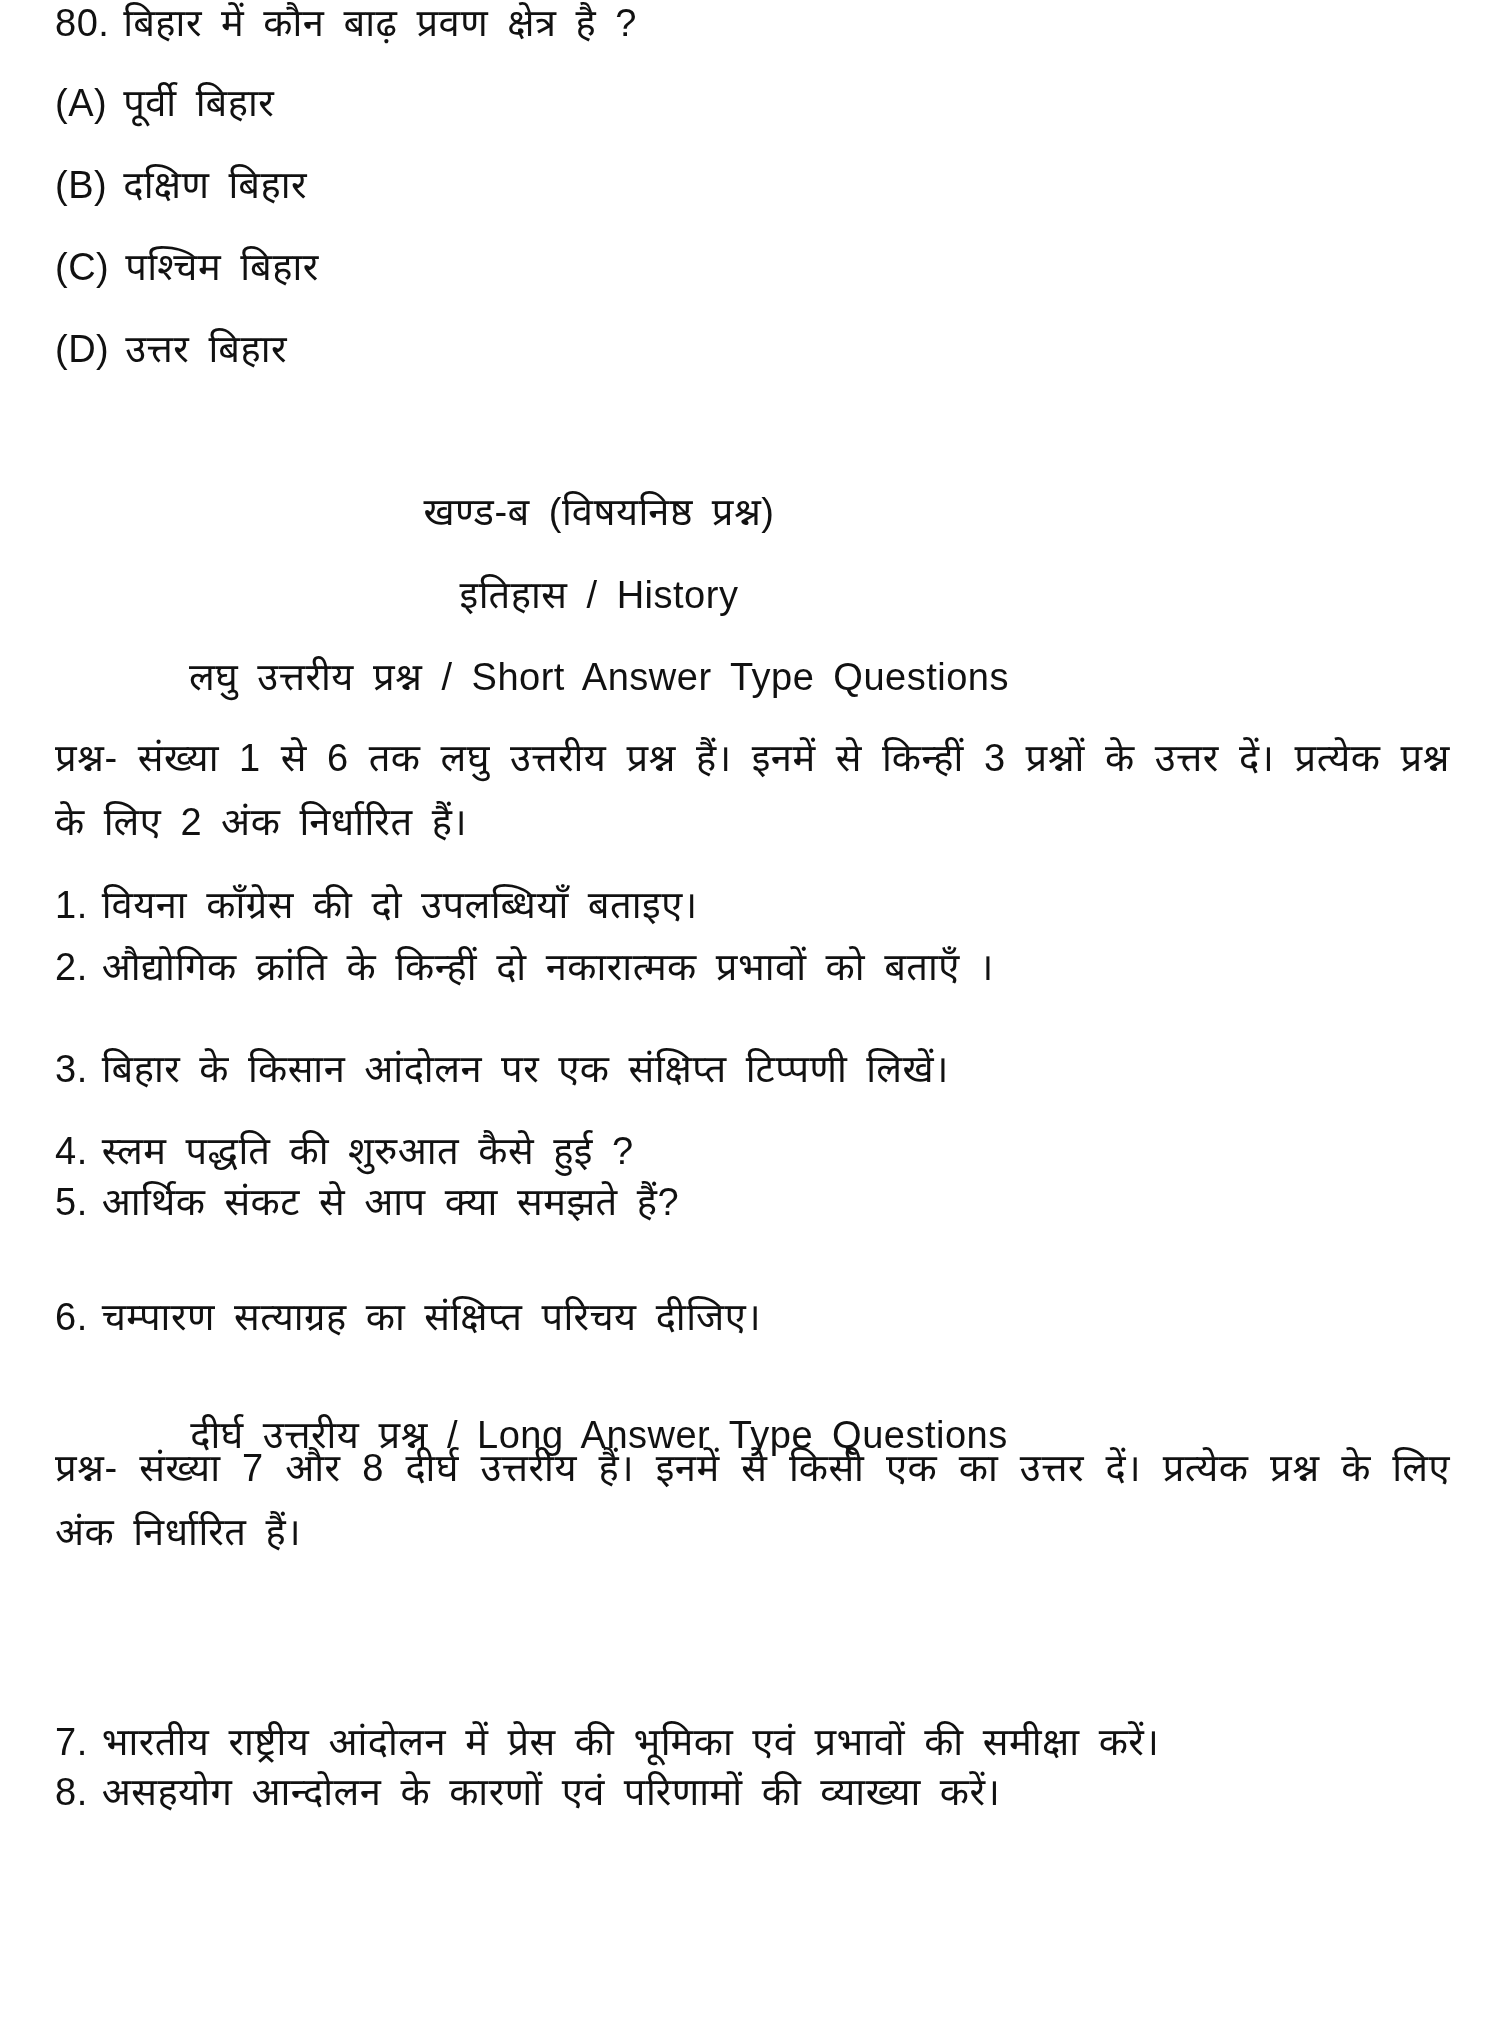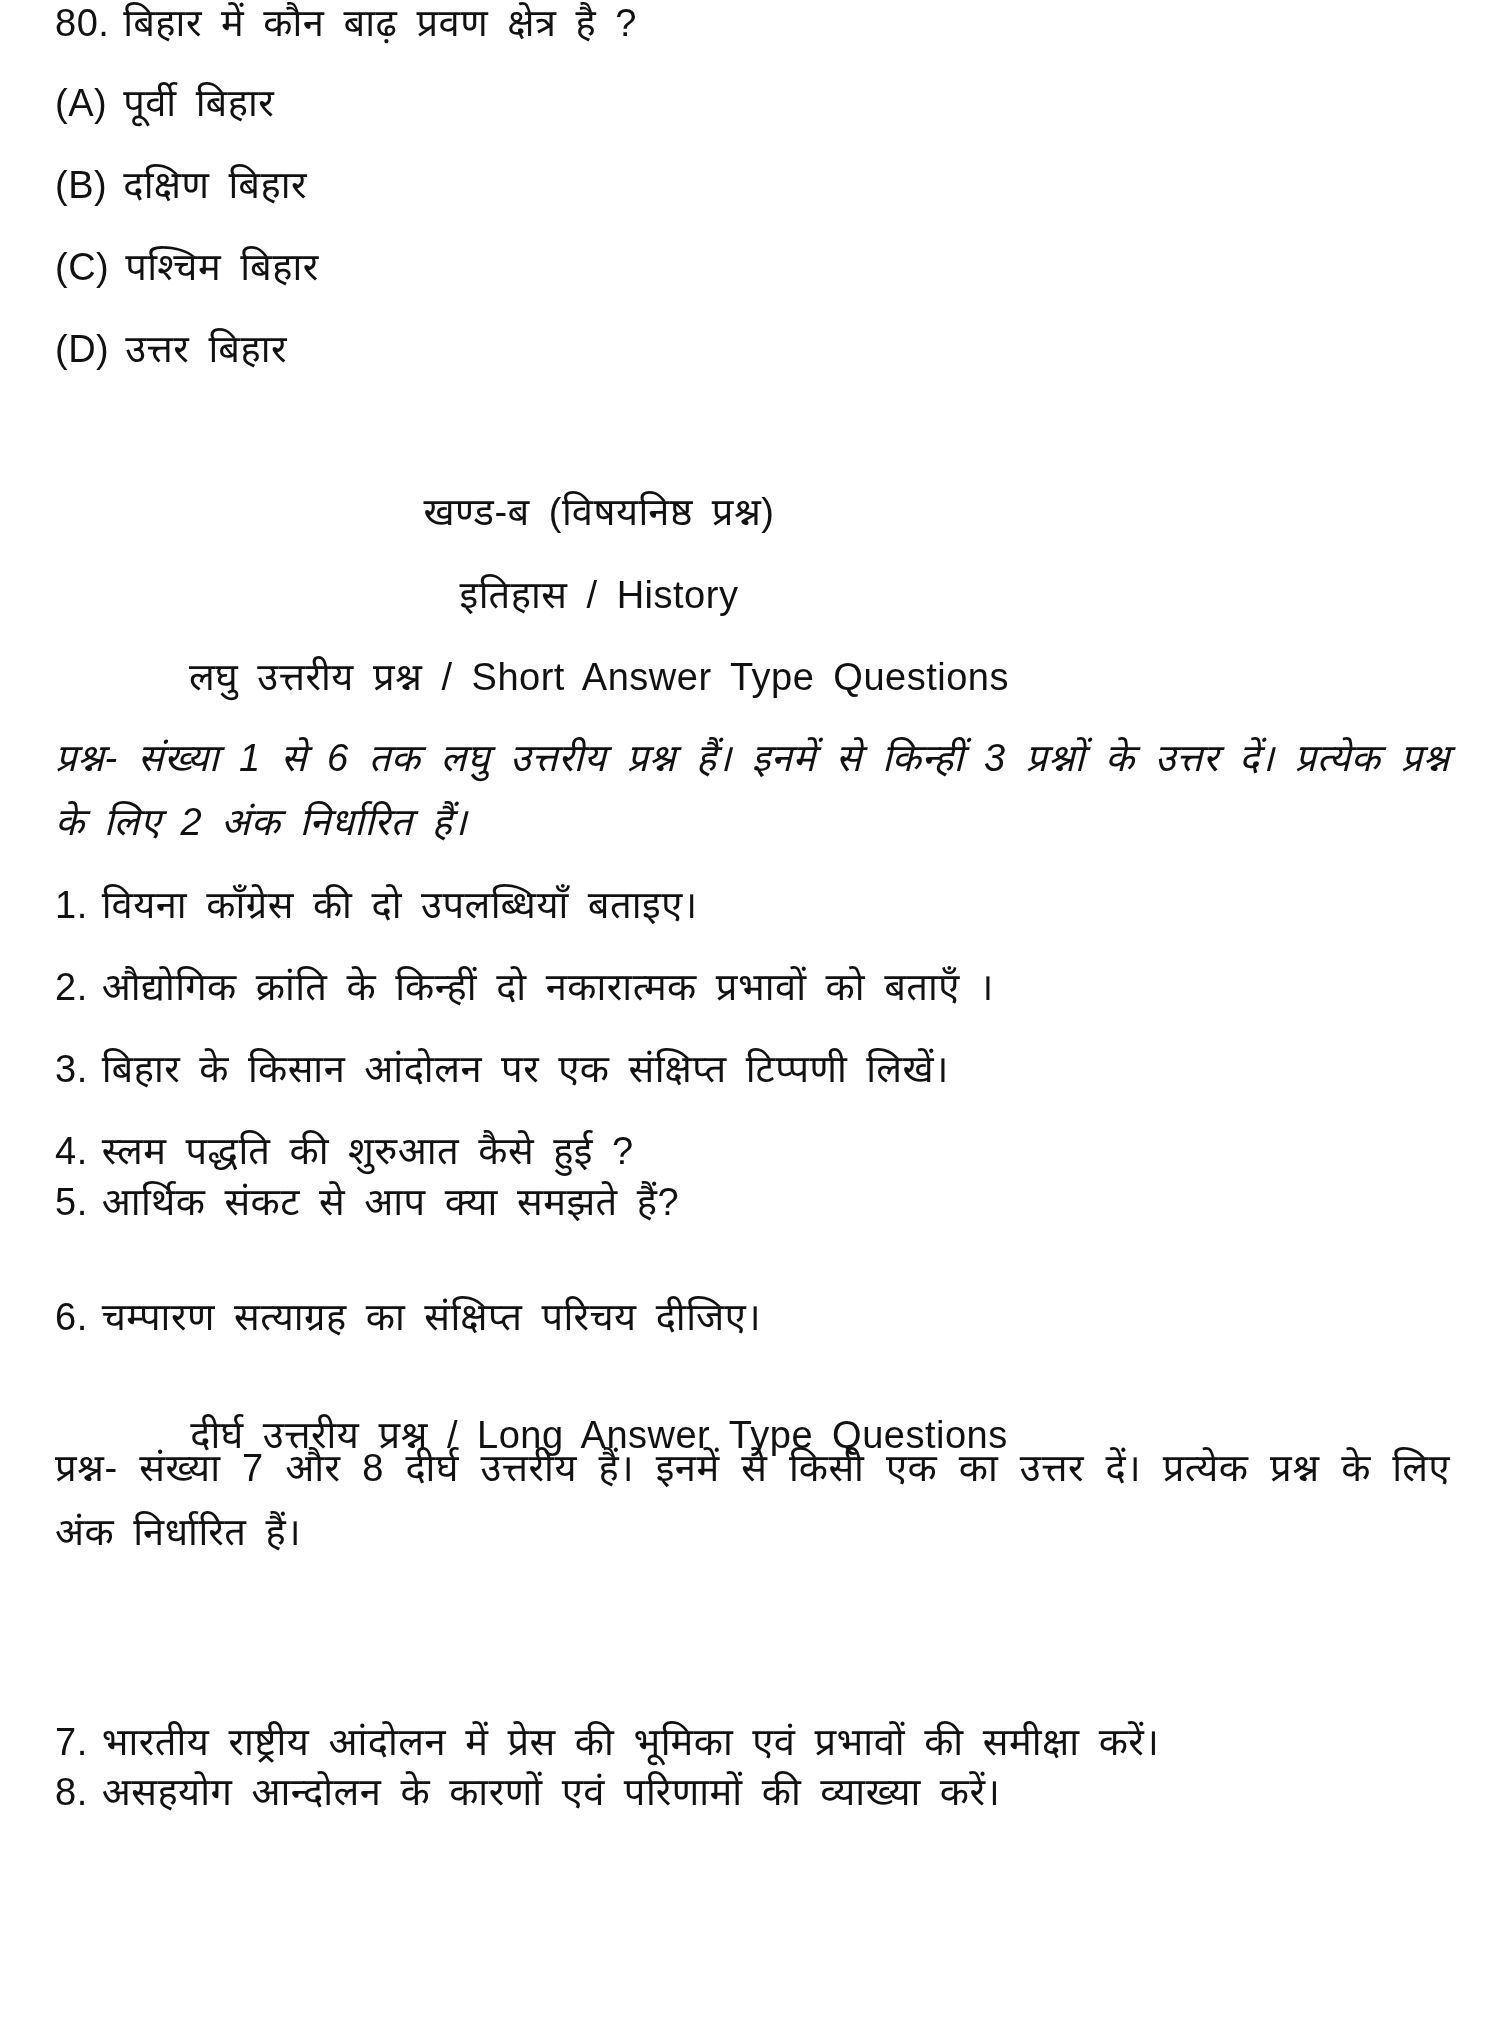--- a/index.html
+++ b/index.html
@@ -58,26 +58,26 @@
   <span class="opt-label">(C)</span><span>पश्चिम बिहार</span>
 </div>
 <div class="line" style="top:330px;">
   <span class="opt-label">(D)</span><span>उत्तर बिहार</span>
 </div>
 
 <div class="center" style="top:493px;">खण्ड-ब (विषयनिष्ठ प्रश्न)</div>
 <div class="center" style="top:576px;">इतिहास / History</div>
 <div class="center" style="top:658px;">लघु उत्तरीय प्रश्न / Short Answer Type Questions</div>
 
-<div class="para" style="top:726px;font-style:italic;">प्रश्न- संख्या 1 से 6 तक लघु उत्तरीय प्रश्न हैं। इनमें से किन्हीं 3 प्रश्नों के उत्तर दें। प्रत्येक प्रश्न के लिए 2 अंक निर्धारित हैं।</div>
+<div class="para" style="top:726px;">प्रश्न- संख्या 1 से 6 तक लघु उत्तरीय प्रश्न हैं। इनमें से किन्हीं 3 प्रश्नों के उत्तर दें। प्रत्येक प्रश्न के लिए 2 अंक निर्धारित हैं।</div>
 
 <div class="line" style="top:886px;">
   <span class="num">1.</span><span>वियना काँग्रेस की दो उपलब्धियाँ बताइए।</span>
 </div>
-<div class="line" style="top:968px;">
+<div class="line" style="top:948px;">
   <span class="num">2.</span><span>औद्योगिक क्रांति के किन्हीं दो नकारात्मक प्रभावों को बताएँ ।</span>
 </div>
 <div class="line" style="top:1050px;">
   <span class="num">3.</span><span>बिहार के किसान आंदोलन पर एक संक्षिप्त टिप्पणी लिखें।</span>
 </div>
 <div class="line" style="top:1132px;">
   <span class="num">4.</span><span>स्लम पद्धति की शुरुआत कैसे हुई ?</span>
 </div>
 <div class="line" style="top:1183px;">
   <span class="num">5.</span><span>आर्थिक संकट से आप क्या समझते हैं?</span>

